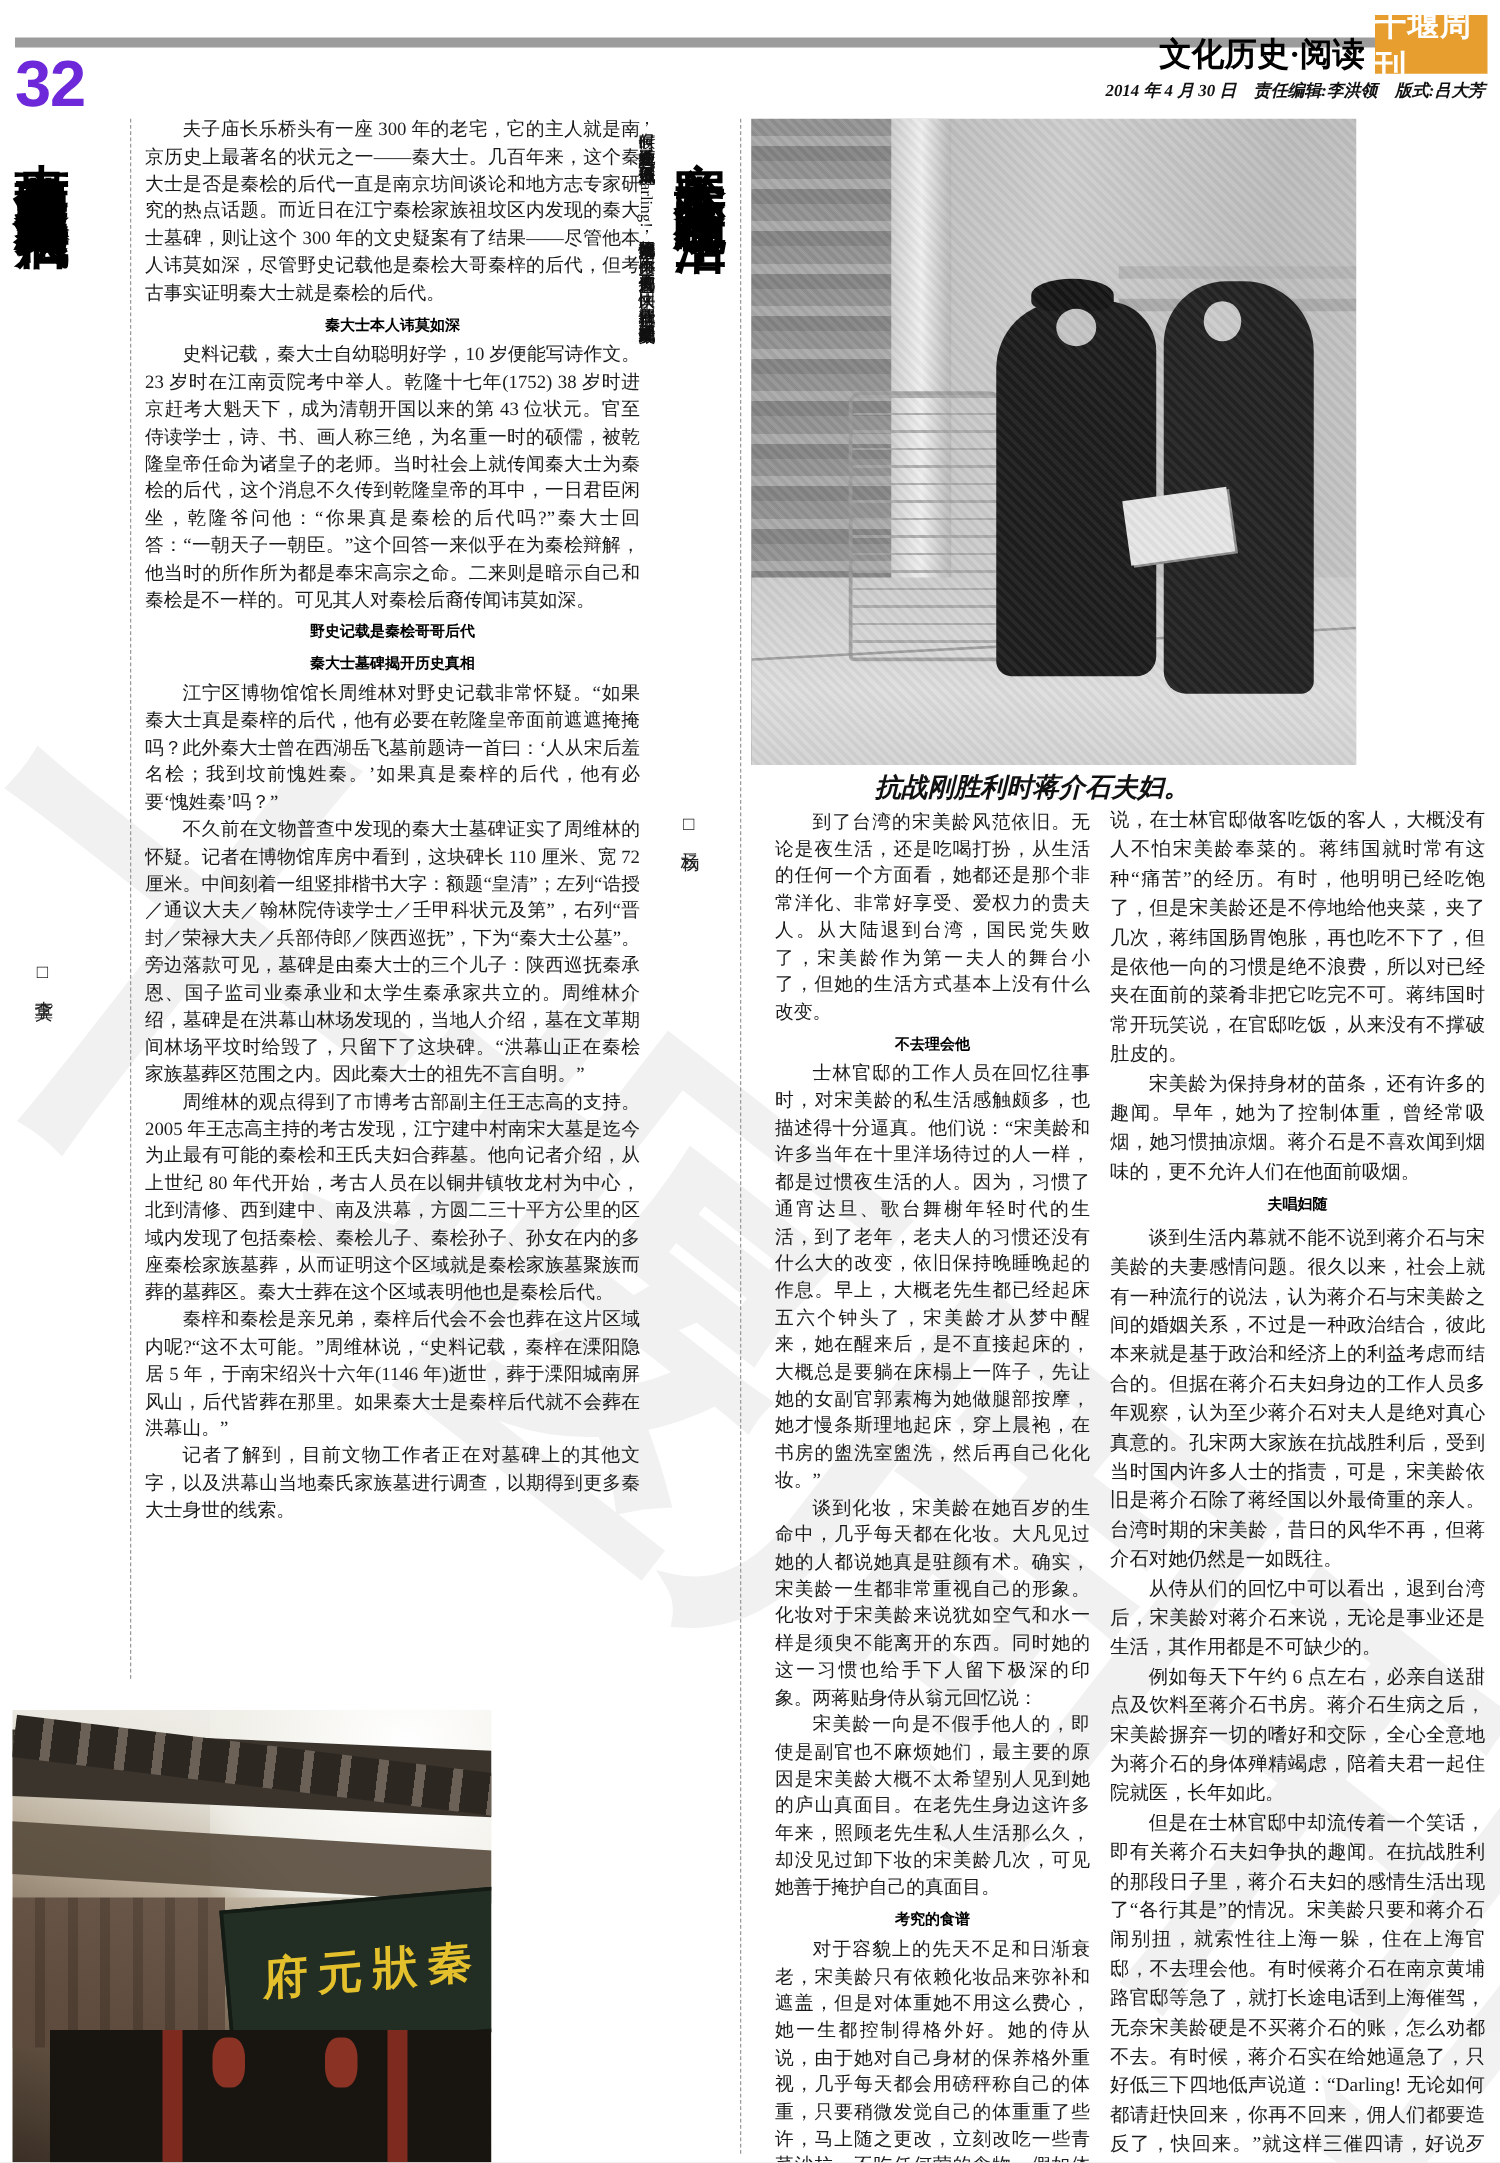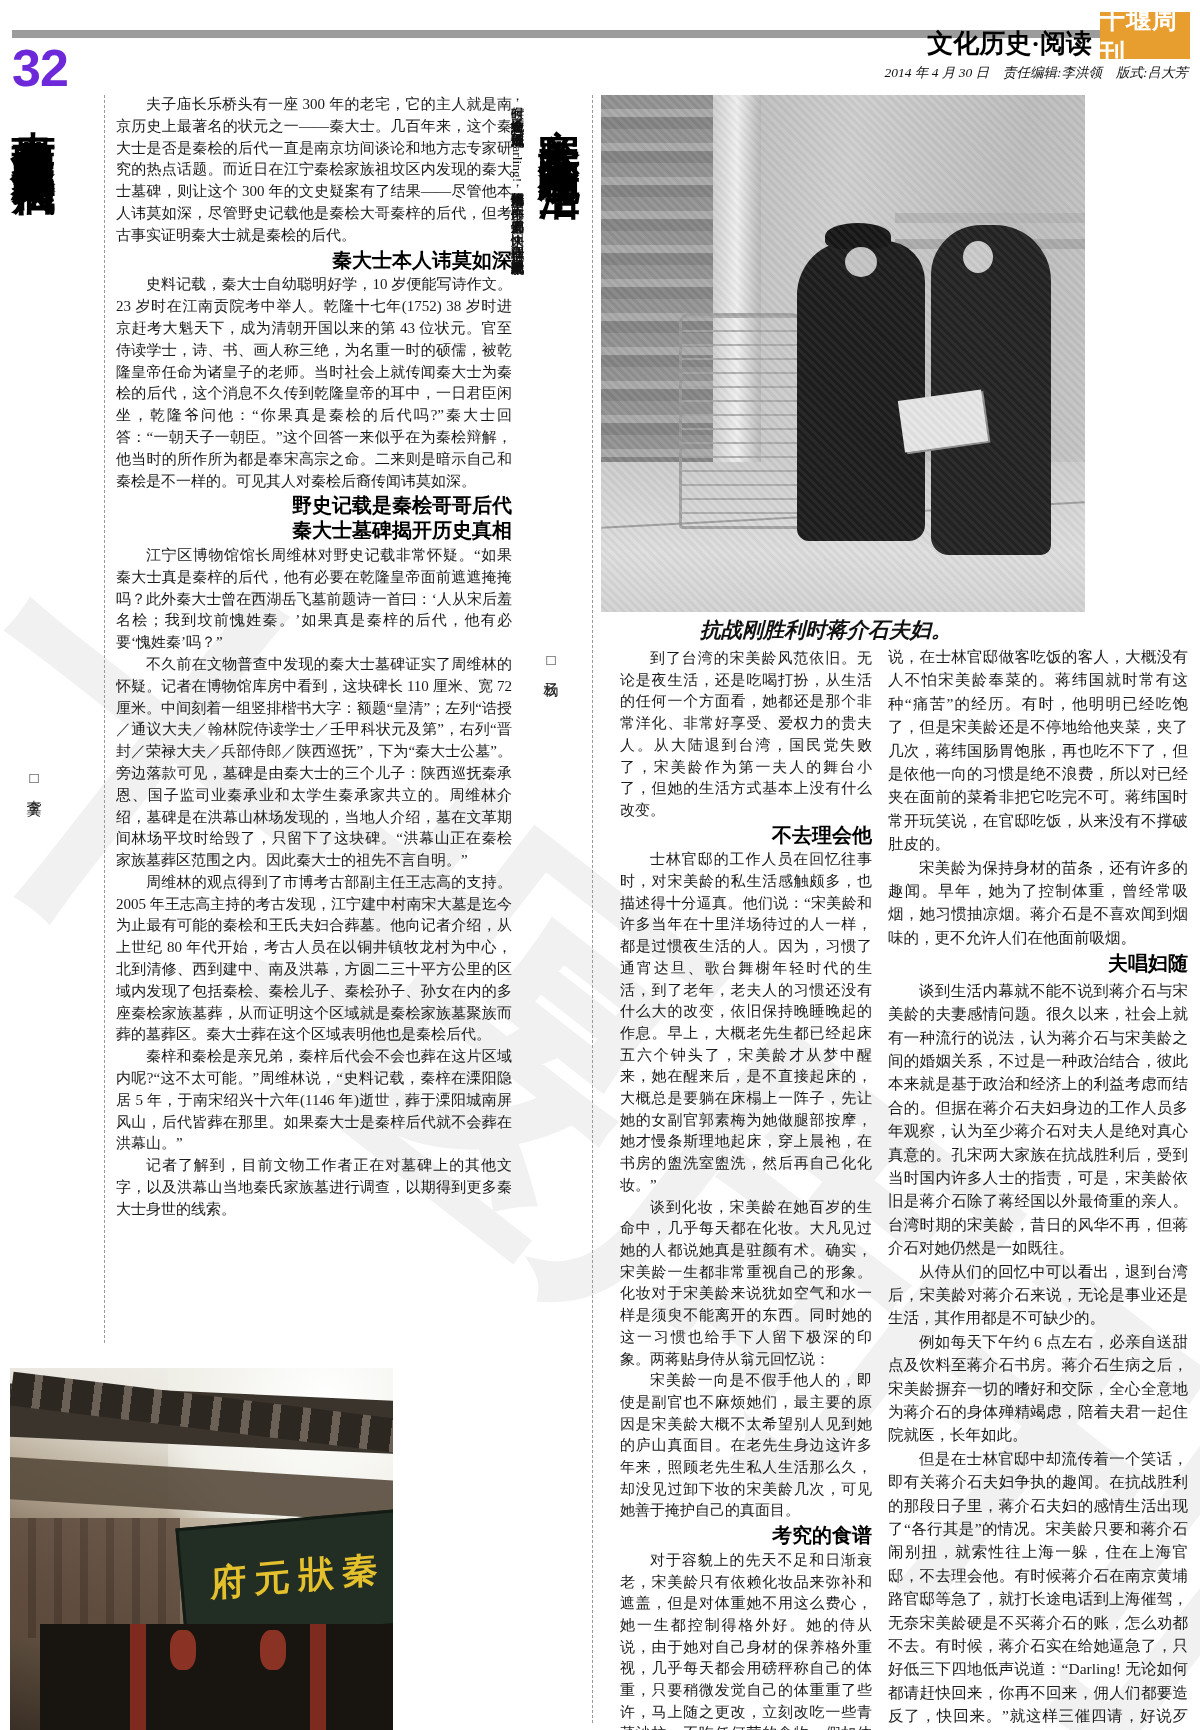--- a/index.html
+++ b/index.html
@@ -7,41 +7,41 @@
         overflow:hidden;font-family:"Liberation Serif",serif;color:#1a1a1a;}
   
   .graybar{position:absolute;left:12px;top:30px;width:1176px;height:8px;background:#9c9c9c;}
   .pagenum{position:absolute;left:12px;top:38px;font-family:"Liberation Sans",sans-serif;
            font-size:52px;font-weight:700;letter-spacing:-1px;color:#6d28d9;}
   .section-title{position:absolute;top:92px;right:108px;top:26px;font-size:26px;font-weight:900;
            font-family:"Liberation Serif",serif;color:#000;}
   .masthead{position:absolute;right:10px;top:12px;width:90px;height:47px;background:#E79E2E;
            display:flex;align-items:center;justify-content:center;color:#fff;font-size:25px;
            font-weight:900;letter-spacing:1px;font-family:"Liberation Serif",serif;}
-  .dateline{position:absolute;right:12px;top:64px;font-size:13.5px;font-weight:400;font-style:italic;
+  .dateline{position:absolute;right:12px;top:64px;font-size:13.5px;font-weight:700;font-style:italic;
            color:#111;}
   .dateline span{margin-left:14px;}
   
   .watermark{position:absolute;left:160px;top:430px;z-index:1;font-size:400px;font-weight:900;
            white-space:nowrap;color:#000;opacity:0.05;transform:rotate(38deg);
            transform-origin:left top;pointer-events:none;font-family:"Liberation Sans",sans-serif;}
   
   .vdash{position:absolute;width:0;border-left:1px dashed #9a9a9a;z-index:2;}
   
   .headline-left{position:absolute;left:4px;top:96px;height:662px;z-index:2;
            writing-mode:vertical-rl;text-orientation:upright;font-size:44px;font-weight:900;
            letter-spacing:3px;color:#000;overflow:hidden;}
   .byline-v{position:absolute;z-index:2;writing-mode:vertical-rl;text-orientation:upright;
            font-size:15px;font-weight:400;color:#222;letter-spacing:2px;}
   .byline-left{left:24px;top:770px;height:110px;}
   .article{position:absolute;z-index:2;text-align:justify;overflow:hidden;}
   .article p{margin:0;text-indent:2em;}
   .article p.noind{text-indent:0;}
-  .article h4.sub{margin:3px 0 3px 0;text-indent:0;text-align:right;
-           font-family:"Liberation Sans",sans-serif;font-size:20px;font-weight:700;color:#000;}
+  .article h4.sub{margin:3px 0 3px 0;text-indent:0;text-align:center;
+           font-family:"Liberation Sans",sans-serif;font-size:12px;font-weight:700;color:#000;}
   .article-left{left:116px;top:94px;width:396px;height:1242px;font-size:15px;line-height:21.8px;}
   
   .kicker{position:absolute;left:508px;top:96px;height:1190px;z-index:2;writing-mode:vertical-rl;
            text-orientation:mixed;font-size:13.5px;line-height:19px;color:#111;overflow:hidden;}
   .headline-mid{position:absolute;left:531px;top:95px;height:552px;z-index:2;writing-mode:vertical-rl;
            text-orientation:upright;font-size:42px;font-weight:900;letter-spacing:5px;color:#000;
            overflow:hidden;}
   .byline-mid{left:541px;top:652px;height:90px;}
   
   .caption{position:absolute;left:700px;top:616px;width:386px;z-index:2;text-align:left;

